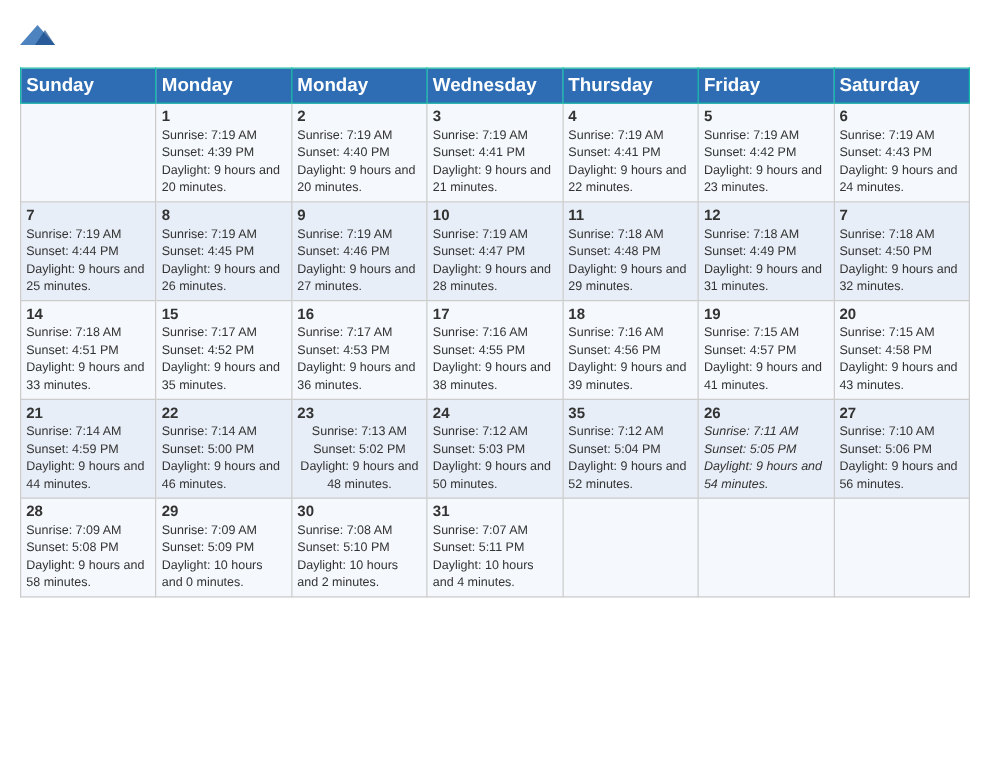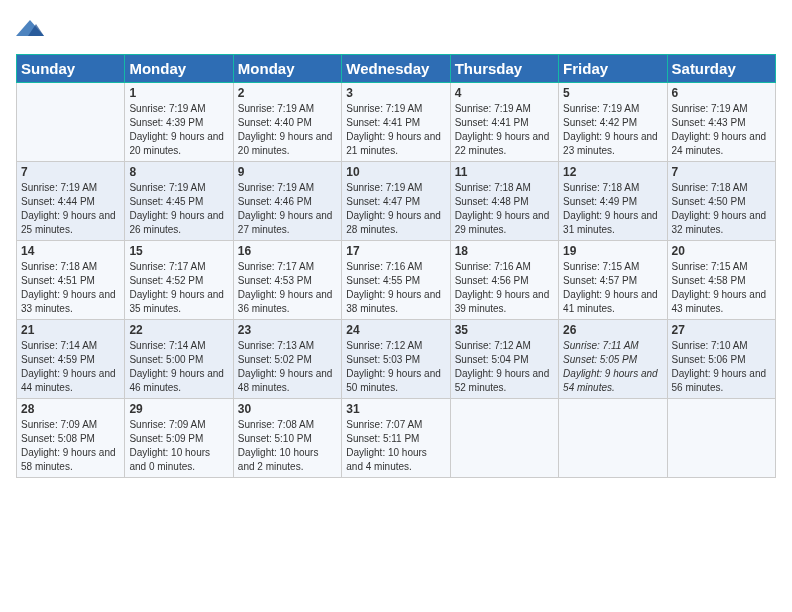--- a/index.html
+++ b/index.html
@@ -260,21 +260,21 @@
 Daylight: 9 hours and 44 minutes.</div>
           </td>
           <td>
             <div class="day-number">22</div>
             <div class="day-info" style="white-space: pre-line;">Sunrise: 7:14 AM
 Sunset: 5:00 PM
 Daylight: 9 hours and 46 minutes.</div>
           </td>
           <td>
             <div class="day-number">23</div>
-            <div class="day-info" style="white-space: pre-line;">Sunrise: 7:13 AM
+            <div class="day-info" style="white-space: pre-line; text-align: center;">Sunrise: 7:13 AM
 Sunset: 5:02 PM
 Daylight: 9 hours and 48 minutes.</div>
           </td>
           <td>
             <div class="day-number">24</div>
             <div class="day-info" style="white-space: pre-line;">Sunrise: 7:12 AM
 Sunset: 5:03 PM
 Daylight: 9 hours and 50 minutes.</div>
           </td>
           <td>

